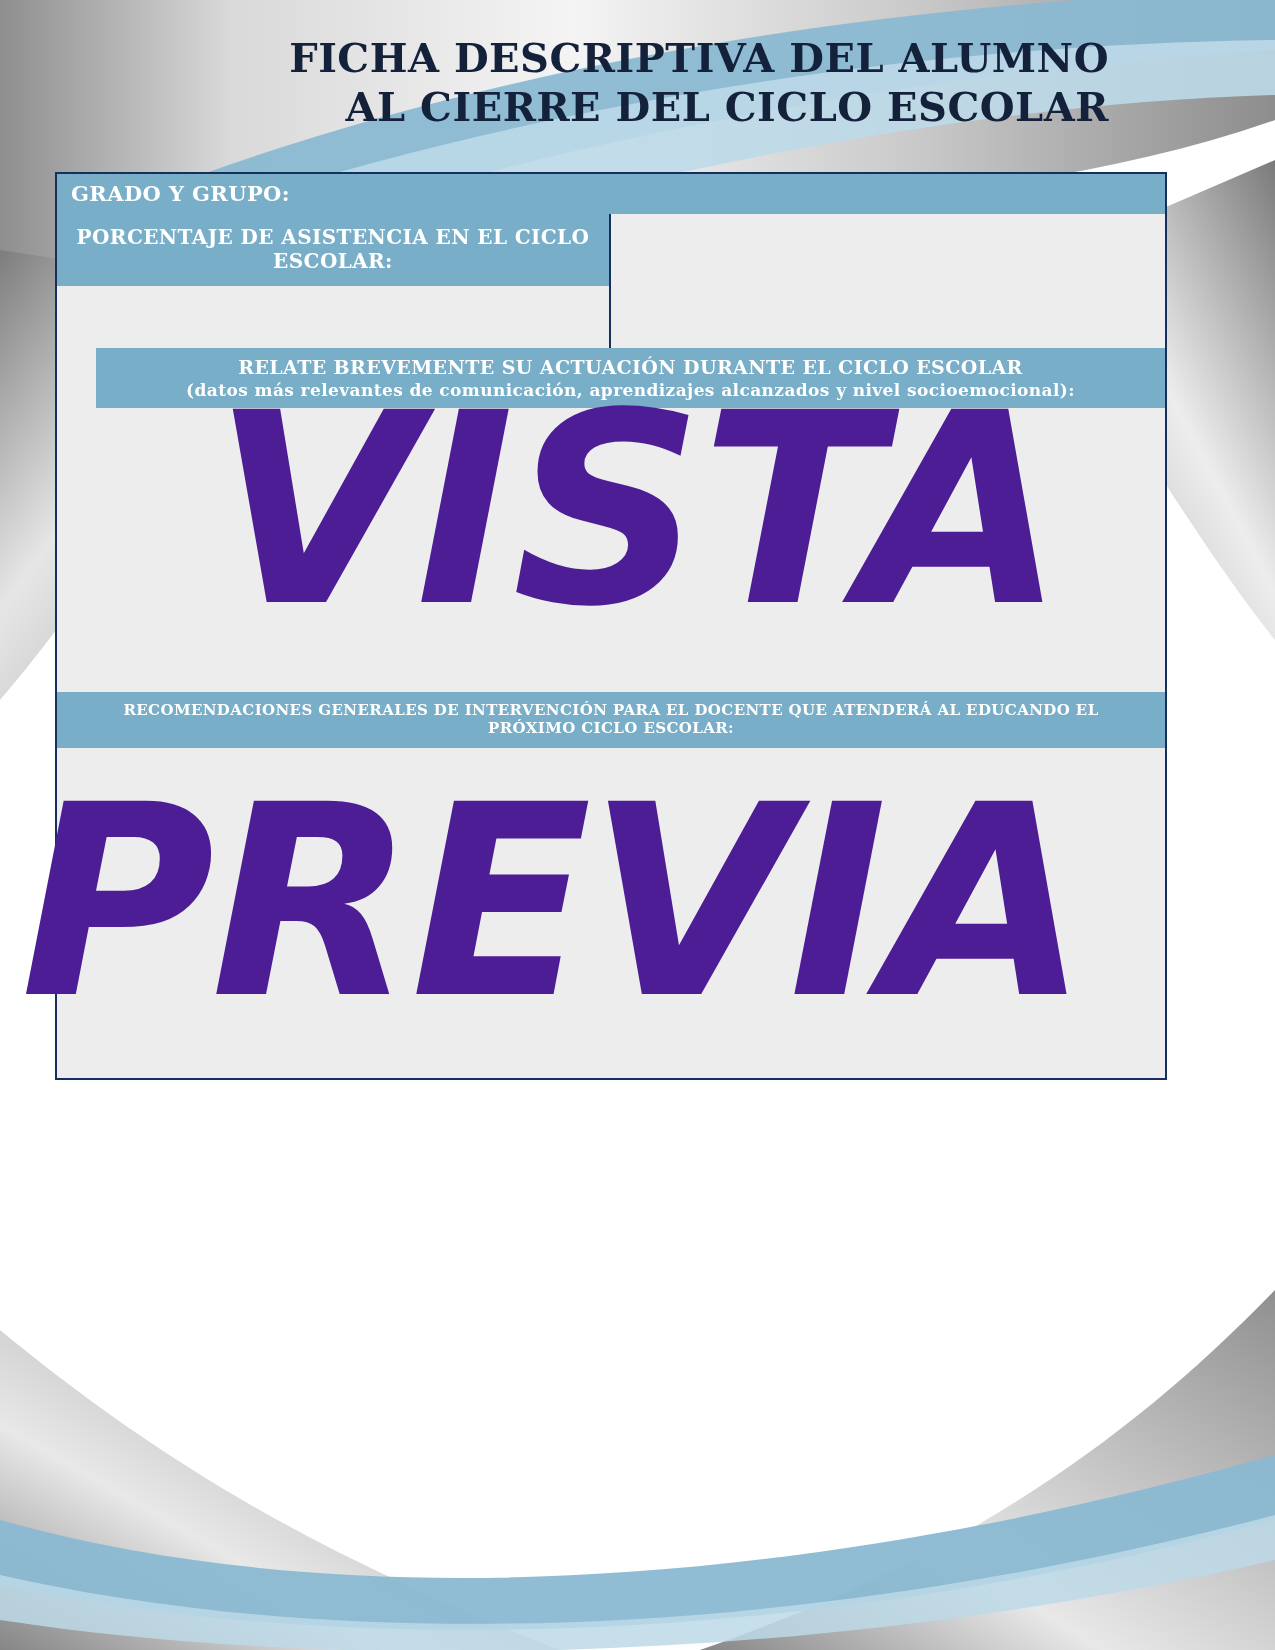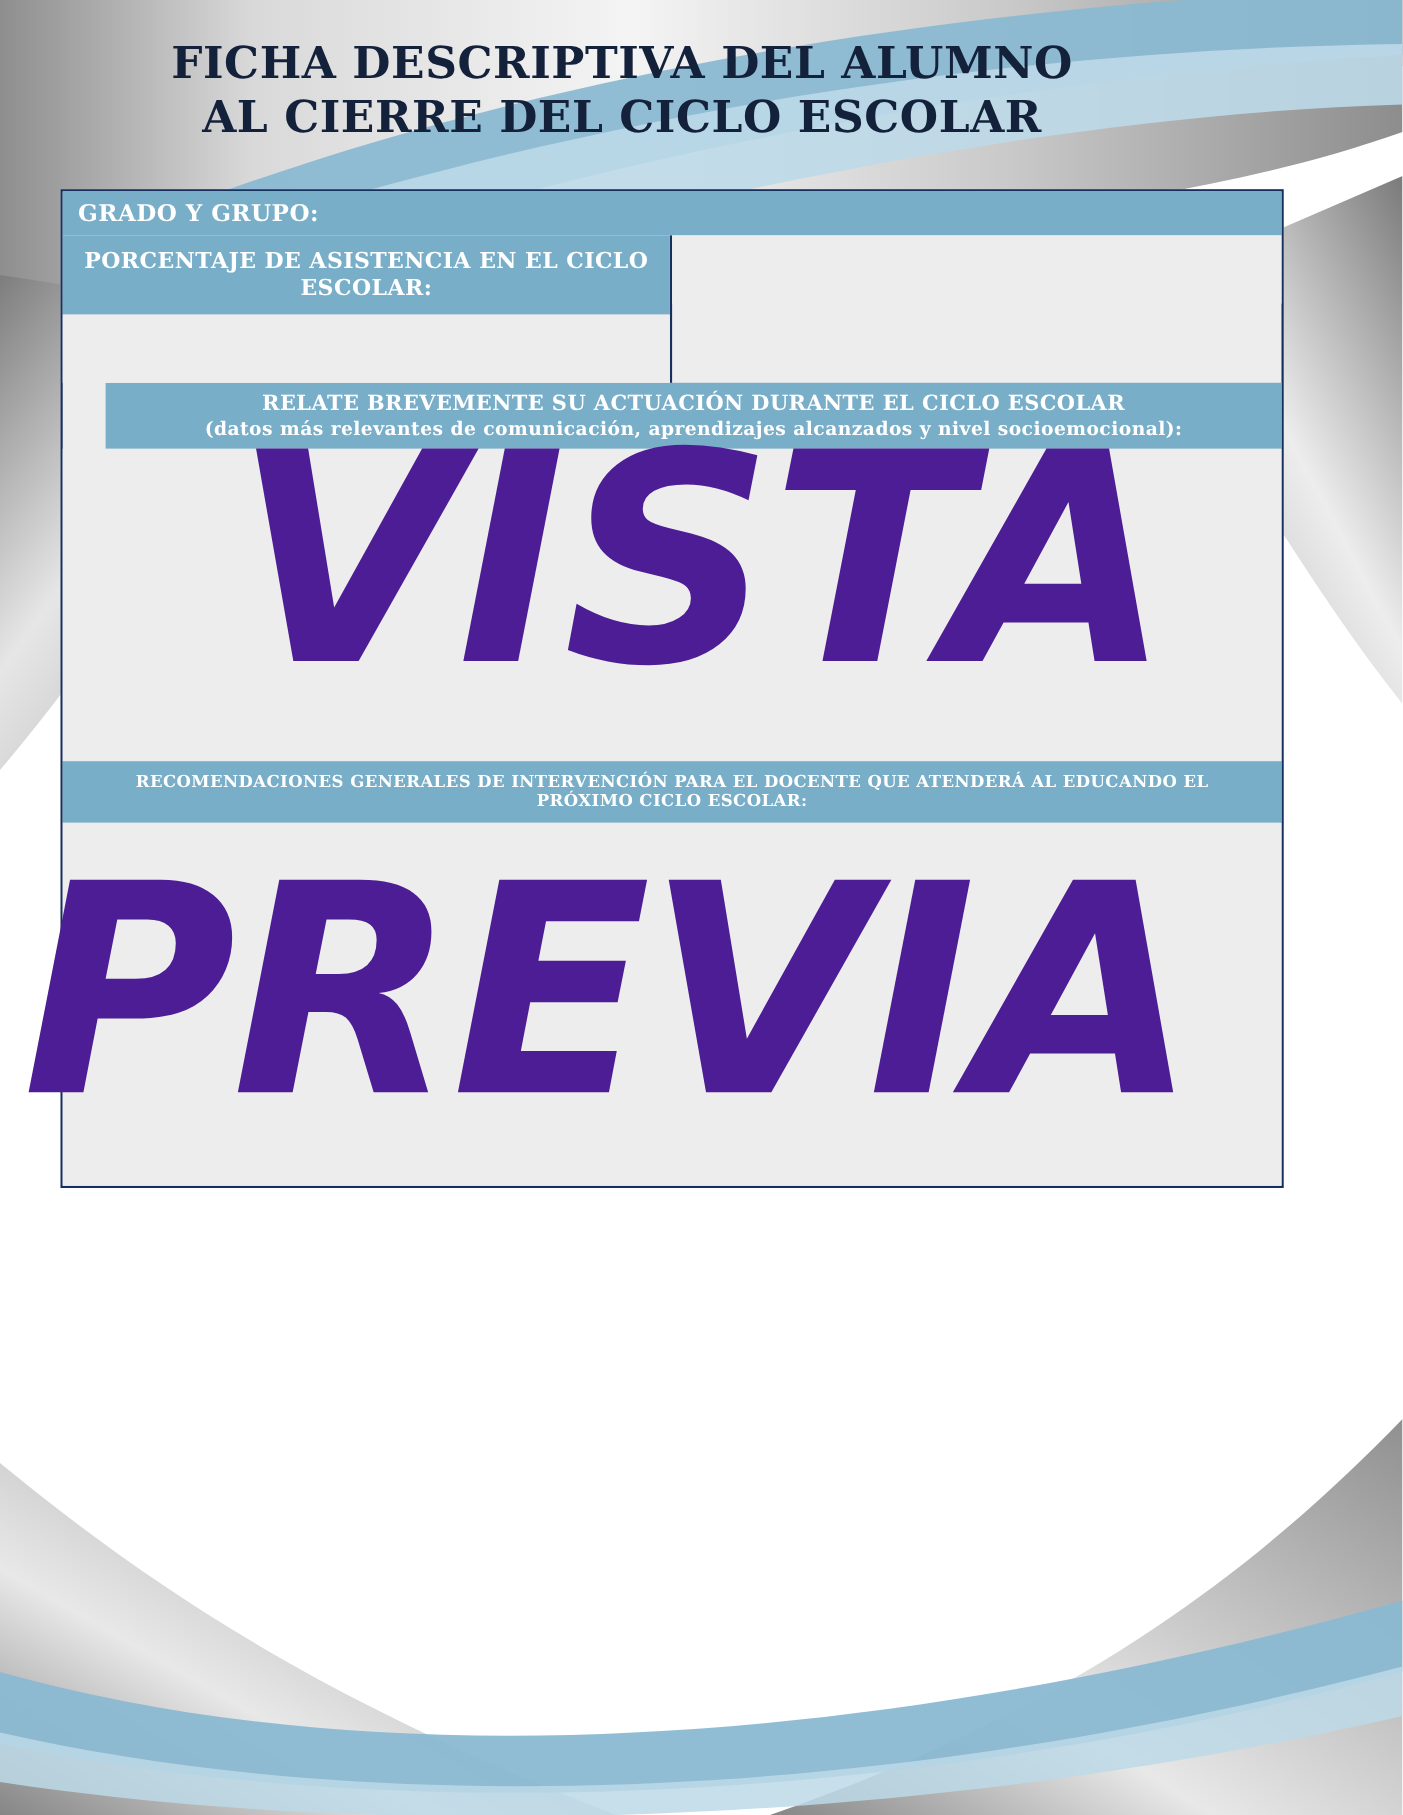--- a/index.html
+++ b/index.html
@@ -33,28 +33,27 @@
     position: absolute;
     inset: 0;
     z-index: 2;
   }
 
   .title-block {
     position: absolute;
     top: 34px;
     left: 0;
     width: 1109px;
-    text-align: center;
+    text-align: right;
     color: #14213b;
     font-family: "DejaVu Serif", serif;
     font-weight: bold;
     font-size: 40px;
     letter-spacing: 0.5px;
     line-height: 1.22;
-    padding-left: 11px;
   }
   .title-block .line2 {
     display: block;
   }
 
   .doc-frame {
     position: absolute;
     left: 55px;
     top: 172px;
     width: 1112px;

